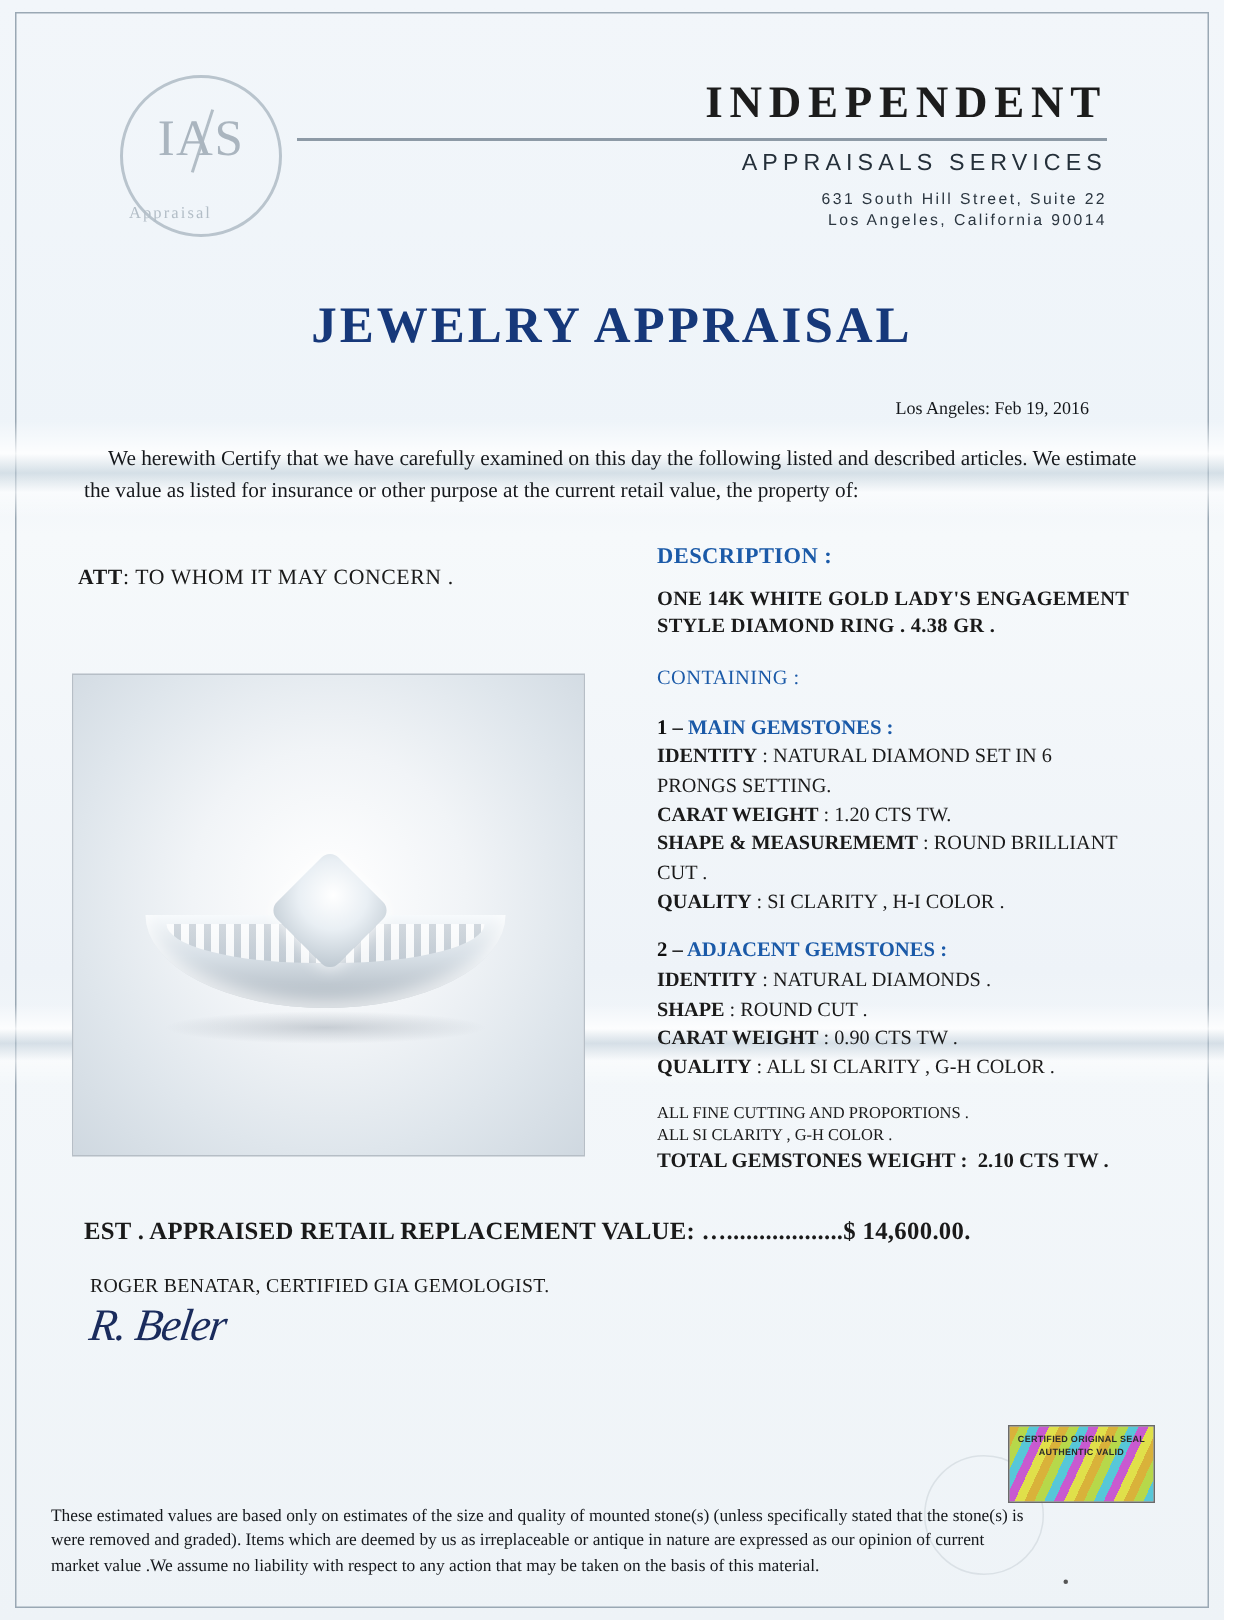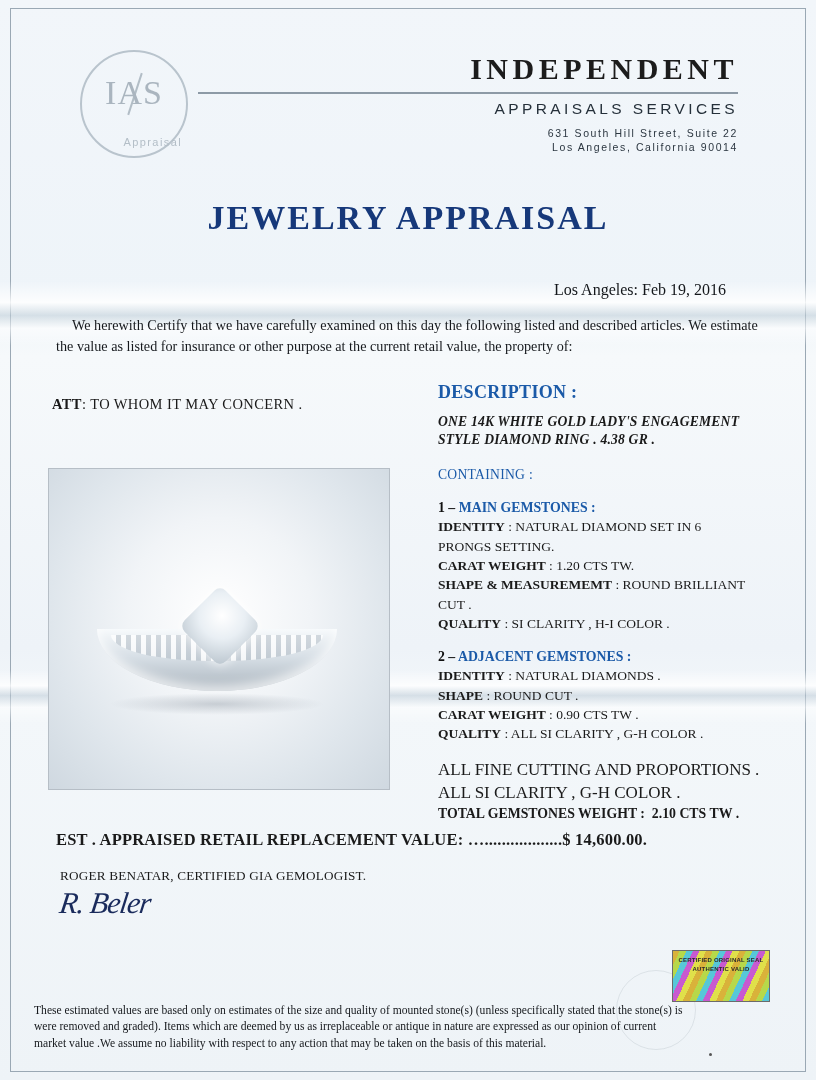--- a/index.html
+++ b/index.html
@@ -78,22 +78,22 @@
     font-size: 34px;
     letter-spacing: 1px;
     color: #aab5bf;
     font-weight: 400;
   }
   .logo-sub {
     position: absolute;
     left: 14px;
     top: 88px;
     width: 96px;
-    text-align: right;
-    font-family: Liberation Sans, sans-serif;
+    text-align: left;
+    font-family: Liberation Serif, serif;
     font-size: 11px;
     letter-spacing: 1.4px;
     color: #b3bec7;
   }
   .logo-slash {
     position: absolute;
     left: 62px;
     top: 24px;
     width: 2px;
     height: 44px;
@@ -152,22 +152,22 @@
     font-size: 34px;
     font-weight: 700;
     letter-spacing: 2px;
     color: #16387a;
     margin-top: 44px;
   }
 
   .city-date {
     text-align: right;
     padding-right: 56px;
-    margin-top: 44px;
-    font-size: 16px;
+    margin-top: 28px;
+    font-size: 12px;
     color: #14171b;
   }
 
   .certify {
     margin: 16px 22px 0 22px;
     font-size: 14.2px;
     line-height: 1.45;
     color: #15181c;
     text-indent: 16px;
   }
@@ -248,52 +248,51 @@
     position: absolute;
     left: 404px;
     top: 0;
     width: 390px;
     font-size: 13.6px;
     line-height: 1.36;
   }
   .blue-head {
     color: #1b5aa8;
     font-weight: 700;
-    font-size: 18px;
+    font-size: 15px;
     letter-spacing: 0.3px;
   }
   .blue-sub {
     color: #1b5aa8;
     font-size: 13.6px;
     letter-spacing: 0.3px;
     margin-top: 16px;
   }
   .desc-lines {
     margin-top: 8px;
     font-weight: 700;
     font-size: 13.6px;
     letter-spacing: 0.2px;
     line-height: 1.38;
-    font-style: italic;
   }
   .section-title {
     margin-top: 14px;
     font-weight: 700;
     font-size: 13.8px;
   }
   .section-title .sec-num { color: #101010; }
   .section-title .sec-name { color: #1b5aa8; }
   .kv {
     margin-top: 1px;
     font-size: 13.5px;
   }
   .kv b { font-weight: 700; }
   .plain-block {
     margin-top: 14px;
-    font-size: 17px;
+    font-size: 11px;
     line-height: 1.38;
   }
   .total-line {
     font-weight: 700;
     font-size: 13.8px;
   }
 
   
   .value-line {
     margin: 10px 0 0 22px;

